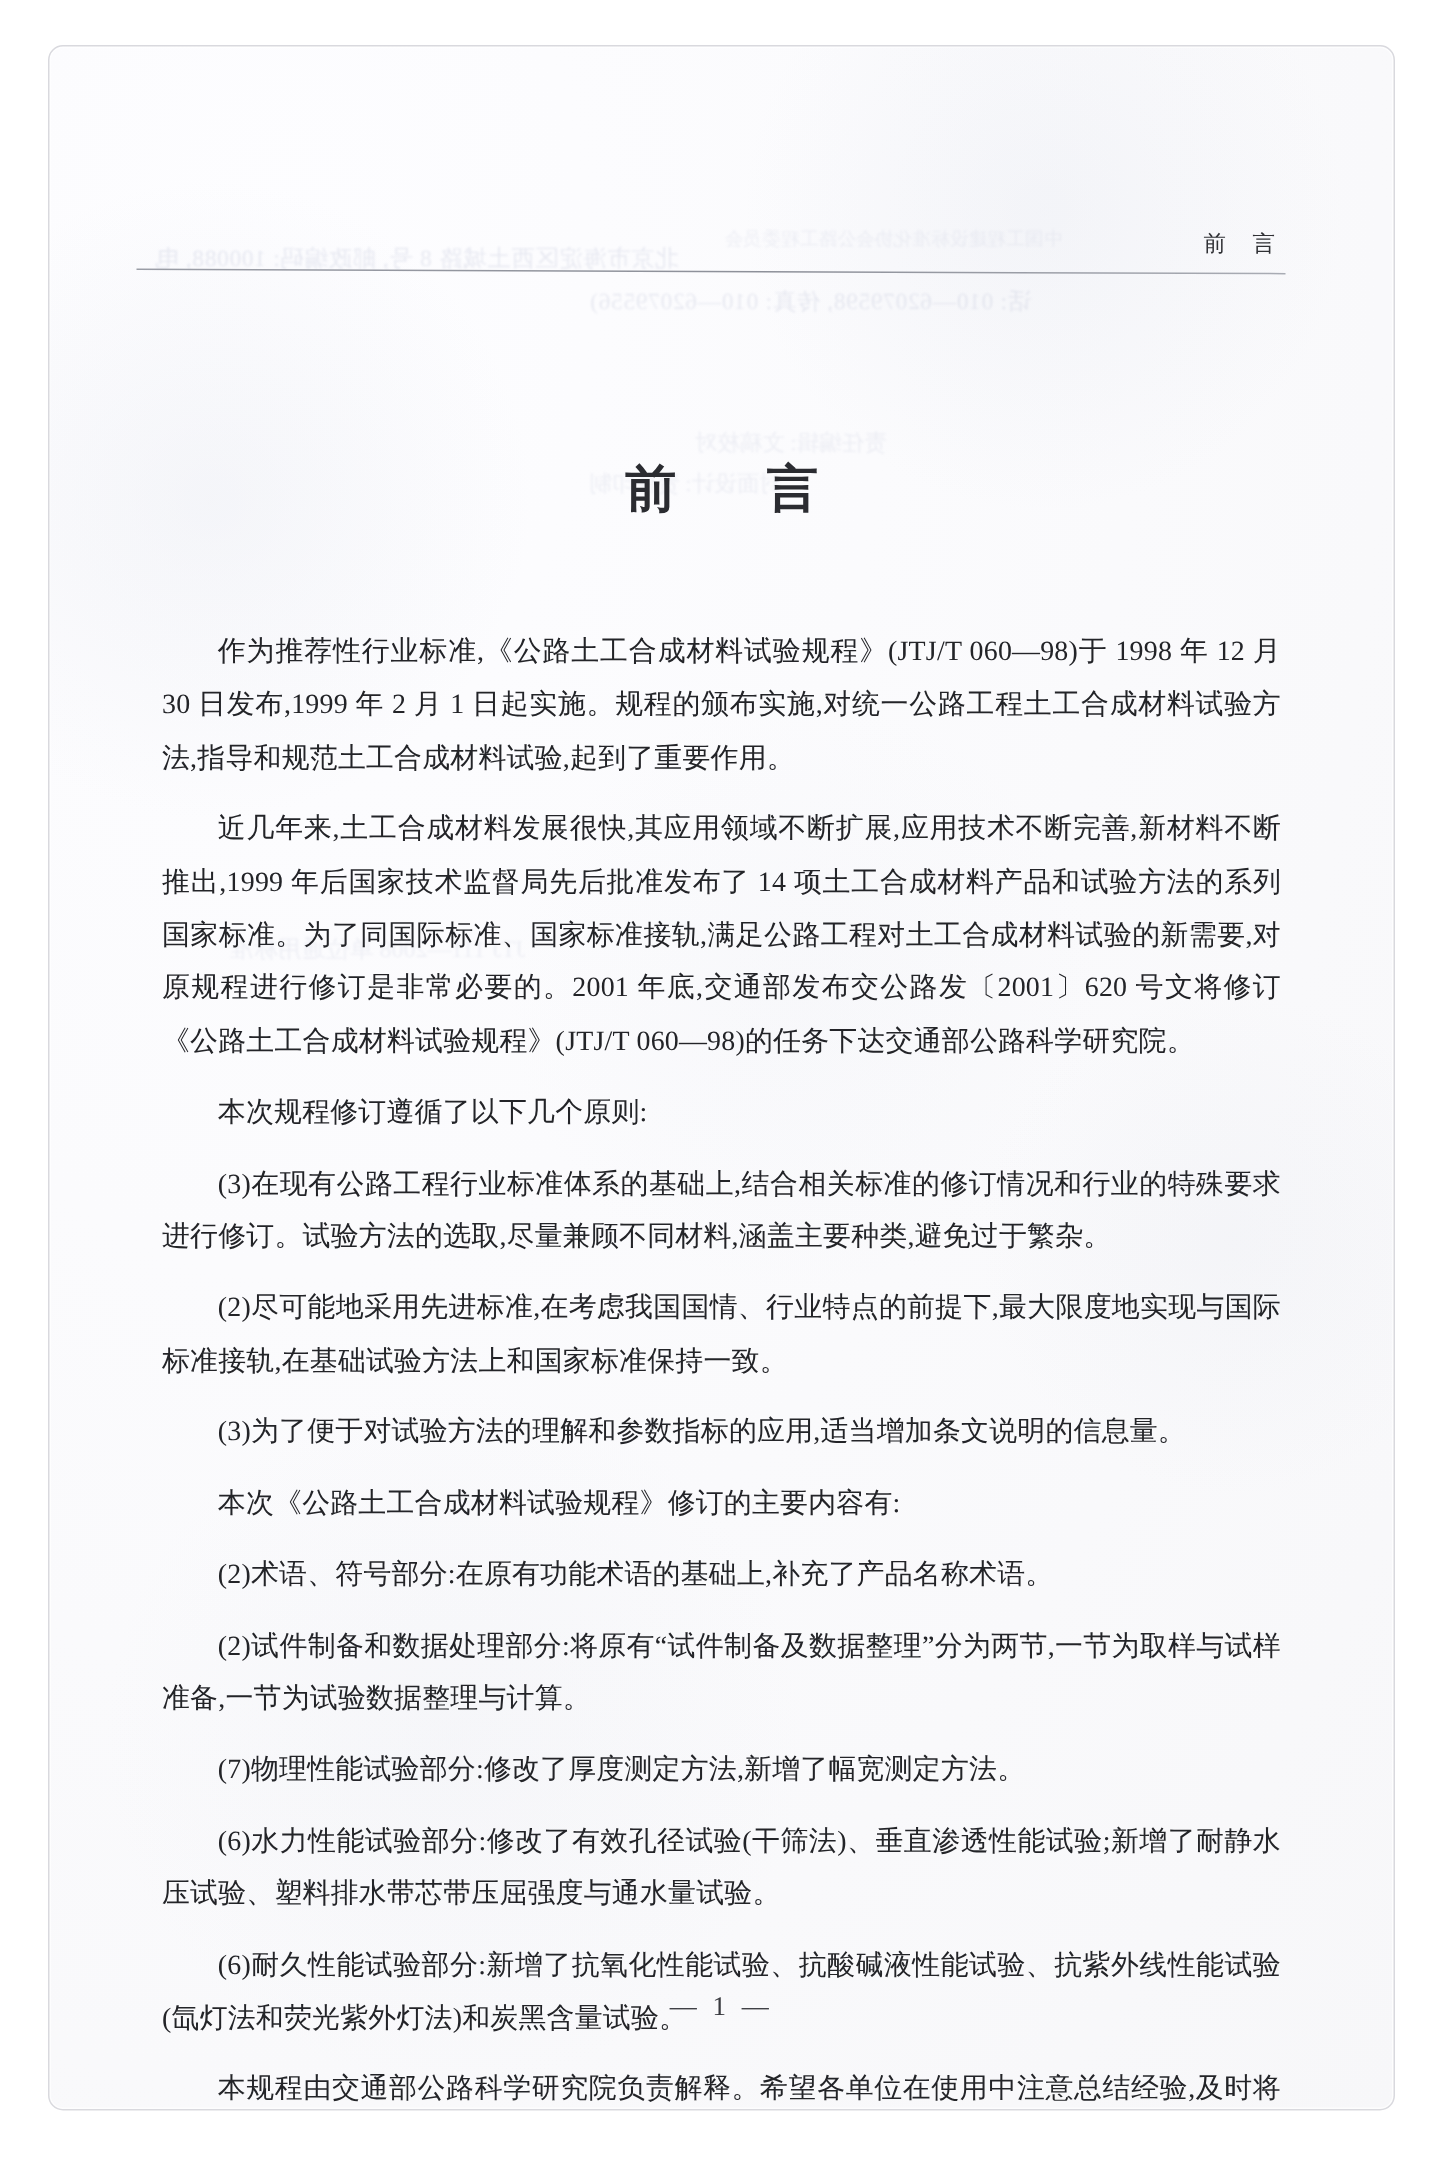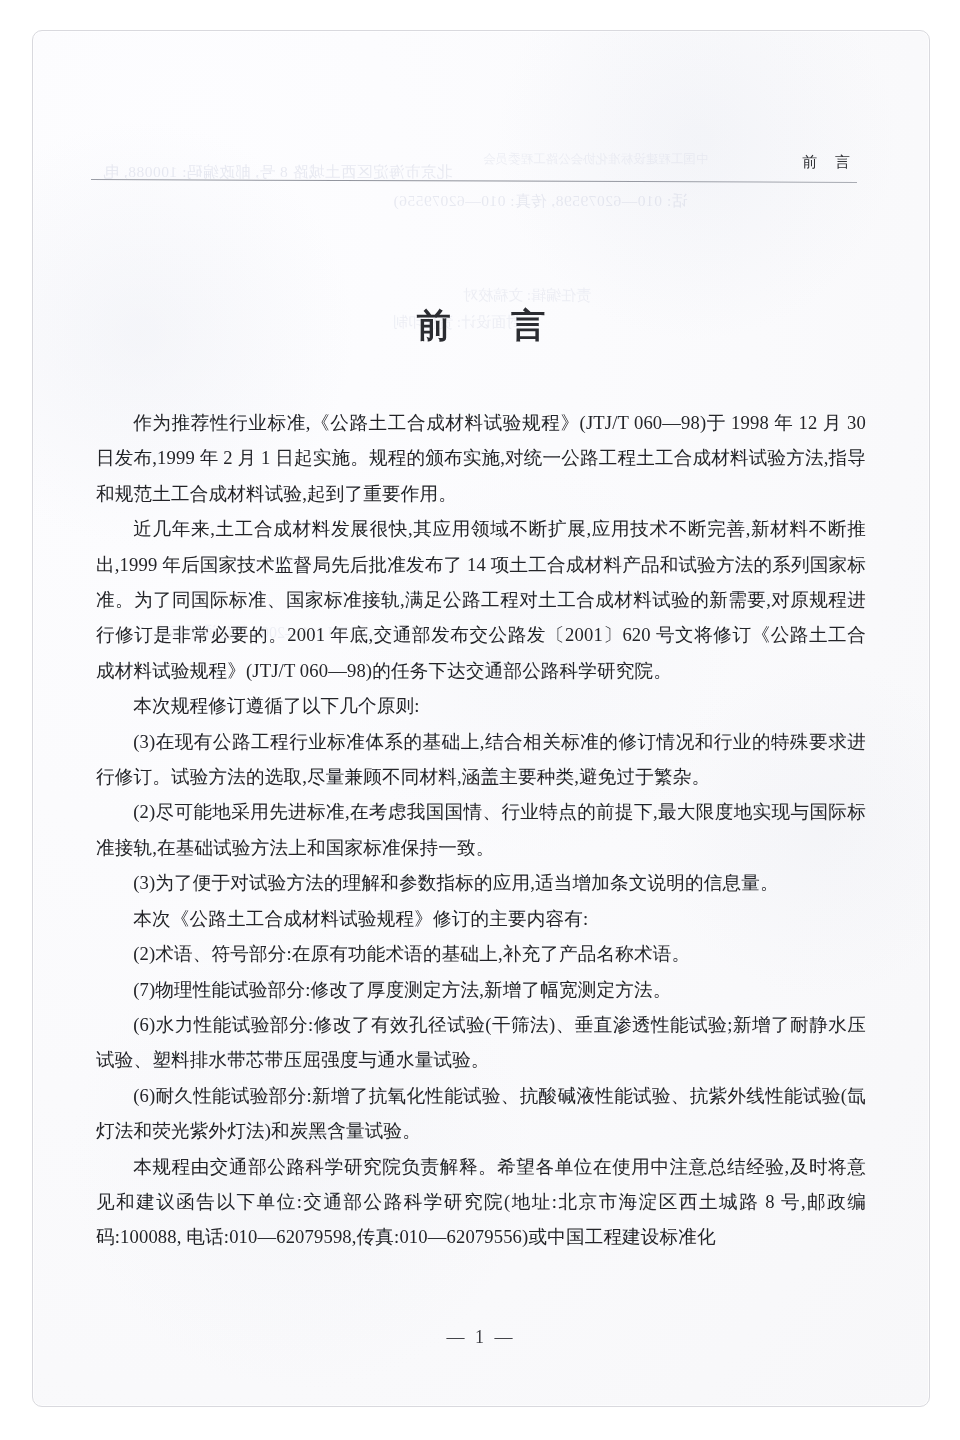--- a/index.html
+++ b/index.html
@@ -108,21 +108,21 @@
 
   
   #body-column {
     position: absolute;
     top: 374px;
     left: 63px;
     width: 770px;
   }
 
   .para {
-    margin: 0;
+    margin: 12px;
     font-size: 18.6px;
     line-height: 35.4px;
     color: #232428;
     text-align: justify;
     text-justify: inter-character;
     letter-spacing: 0.15px;
     font-family: "Liberation Serif", "DejaVu Serif", serif;
   }
   .para.indent { text-indent: 2em; }
 
@@ -162,20 +162,21 @@
 
     <div id="body-column">
         <p class="para indent">作为推荐性行业标准,《公路土工合成材料试验规程》(JTJ/T 060—98)于 1998 年 12 月 30 日发布,1999 年 2 月 1 日起实施。规程的颁布实施,对统一公路工程土工合成材料试验方法,指导和规范土工合成材料试验,起到了重要作用。</p>
         <p class="para indent">近几年来,土工合成材料发展很快,其应用领域不断扩展,应用技术不断完善,新材料不断推出,1999 年后国家技术监督局先后批准发布了 14 项土工合成材料产品和试验方法的系列国家标准。为了同国际标准、国家标准接轨,满足公路工程对土工合成材料试验的新需要,对原规程进行修订是非常必要的。2001 年底,交通部发布交公路发〔2001〕620 号文将修订《公路土工合成材料试验规程》(JTJ/T 060—98)的任务下达交通部公路科学研究院。</p>
         <p class="para indent">本次规程修订遵循了以下几个原则:</p>
         <p class="para indent">(3)在现有公路工程行业标准体系的基础上,结合相关标准的修订情况和行业的特殊要求进行修订。试验方法的选取,尽量兼顾不同材料,涵盖主要种类,避免过于繁杂。</p>
         <p class="para indent">(2)尽可能地采用先进标准,在考虑我国国情、行业特点的前提下,最大限度地实现与国际标准接轨,在基础试验方法上和国家标准保持一致。</p>
         <p class="para indent">(3)为了便于对试验方法的理解和参数指标的应用,适当增加条文说明的信息量。</p>
         <p class="para indent">本次《公路土工合成材料试验规程》修订的主要内容有:</p>
         <p class="para indent">(2)术语、符号部分:在原有功能术语的基础上,补充了产品名称术语。</p>
+        <p class="para indent">(2)试件制备和数据处理部分:将原有“试件制备及数据整理”分为两节,一节为取样与试样准备,一节为试验数据整理与计算。</p>
         <p class="para indent">(7)物理性能试验部分:修改了厚度测定方法,新增了幅宽测定方法。</p>
         <p class="para indent">(6)水力性能试验部分:修改了有效孔径试验(干筛法)、垂直渗透性能试验;新增了耐静水压试验、塑料排水带芯带压屈强度与通水量试验。</p>
         <p class="para indent">(6)耐久性能试验部分:新增了抗氧化性能试验、抗酸碱液性能试验、抗紫外线性能试验(氙灯法和荧光紫外灯法)和炭黑含量试验。</p>
         <p class="para indent">本规程由交通部公路科学研究院负责解释。希望各单位在使用中注意总结经验,及时将意见和建议函告以下单位:交通部公路科学研究院(地址:北京市海淀区西土城路 8 号,邮政编码:100088, 电话:010—62079598,传真:010—62079556)或中国工程建设标准化</p>
       </div>
 
     <div id="page-number">— 1 —</div>
 
   </div>
 </div>

